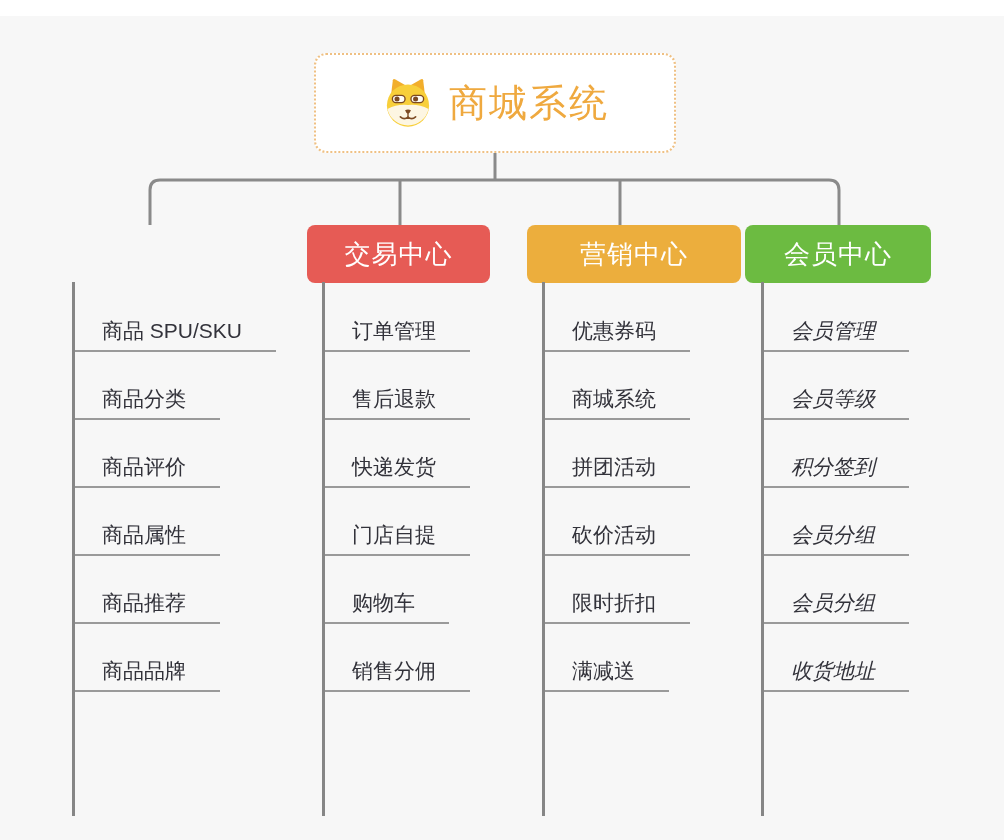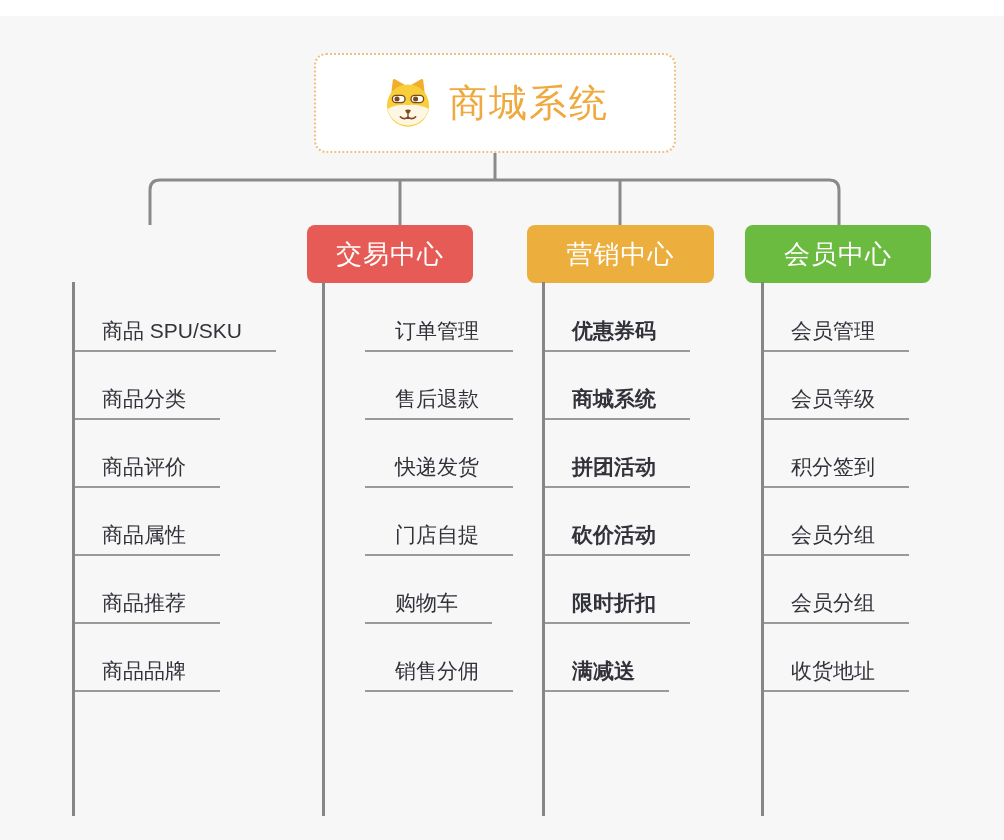--- a/index.html
+++ b/index.html
@@ -58,33 +58,33 @@
     border-radius: 8px;
     display: flex;
     align-items: center;
     justify-content: center;
     color: #ffffff;
     font-size: 26px;
     letter-spacing: 1px;
     white-space: nowrap;
   }
   .branch-1 { left: 57px;  width: 186px; }
-  .branch-2 { left: 307px; width: 166px; }
-  .branch-3 { left: 527px; width: 187px; }
+  .branch-2 { left: 307px; width: 183px; }
+  .branch-3 { left: 527px; width: 214px; }
   .branch-4 { left: 745px; width: 186px; }
 
   
   .leaf-column {
     position: absolute;
     top: 268px;
   }
   .col-1 { left: 72px; }
-  .col-2 { left: 322px; padding-left: 43px; }
-  .col-3 { left: 542px; font-weight: bold; }
-  .col-4 { left: 761px; }
+  .col-2 { left: 322px; }
+  .col-3 { left: 542px; }
+  .col-4 { left: 761px; font-style: italic; }
 
   .trunk {
     position: absolute;
     left: 0;
     top: -2px;
     width: 3px;
     height: 534px;
     background: #868686;
   }
   .leaf-row {

